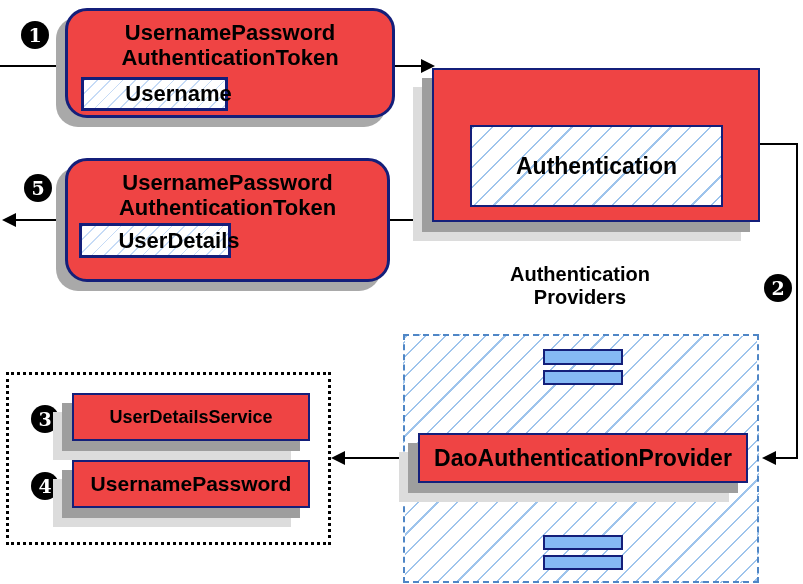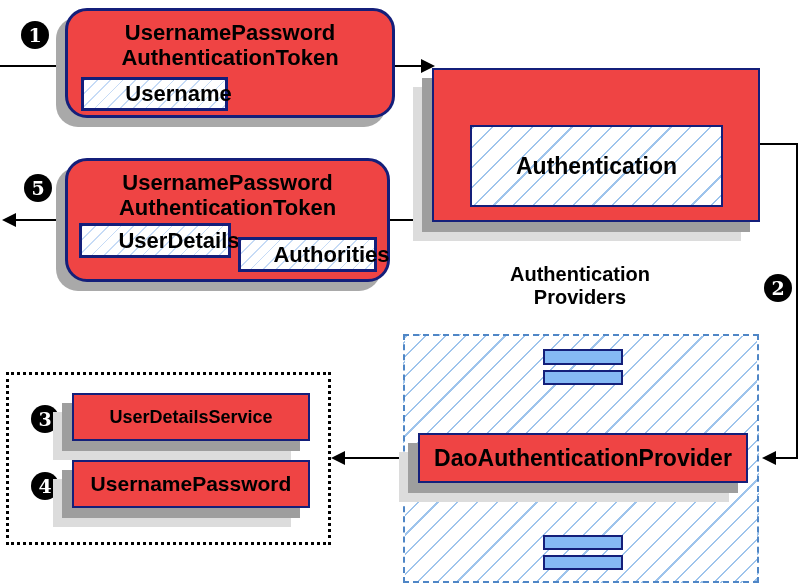--- a/index.html
+++ b/index.html
@@ -109,21 +109,20 @@
   <div class="node dbl-shadow" style="left:432px; top:68px; width:328px; height:154px;">
     <div class="hatch center-flex" style="position:absolute; left:36px; top:55px; width:253px; height:82px; border:2px solid #141f7a; box-sizing:border-box; font-size:23px; font-weight:bold;">Authentication</div>
   </div>
 
   <div class="node rounded" style="left:65px; top:158px; width:325px; height:124px;">
     <div class="token-title">
       <div>UsernamePassword</div>
       <div>AuthenticationToken</div>
     </div>
     <div class="field hatch-light" style="left:11px; top:62px; width:152px; height:35px;">UserDetails</div>
-    <div class="field hatch-light" style="left:170px; top:76px; width:139px; height:35px;">Authorities</div>
   </div>
 
   <div class="label" style="left:455px; top:263px; width:250px; font-size:20px; line-height:23px;">
     <div>Authentication</div>
     <div>Providers</div>
   </div>
 
   <div class="dashed-zone hatch" style="left:403px; top:334px; width:356px; height:249px;"></div>
 
   <div class="bar" style="left:543px; top:349px; width:80px; height:16px;"></div>

